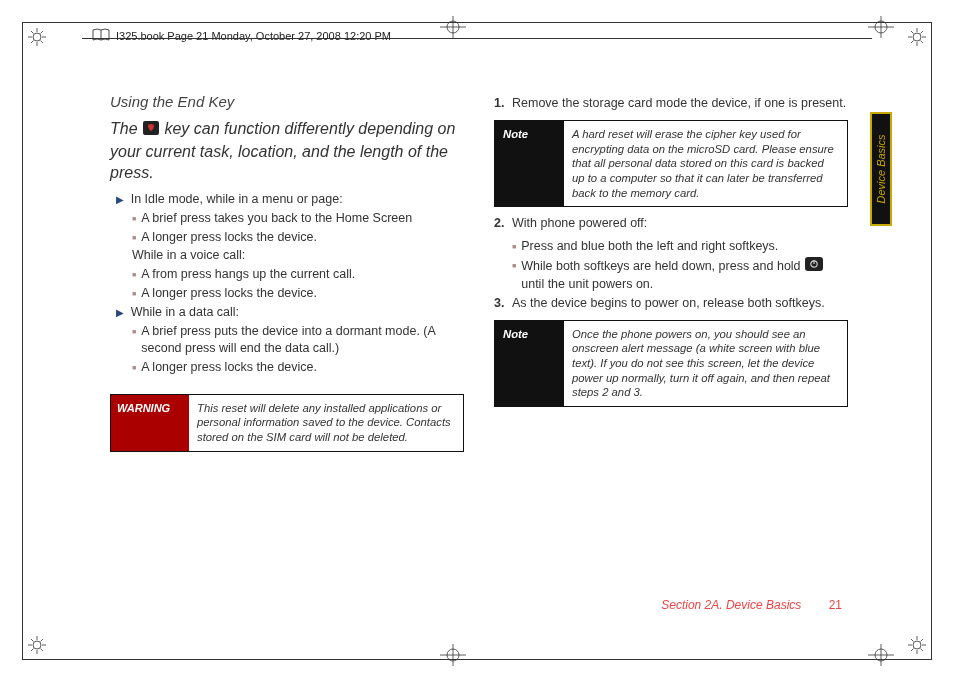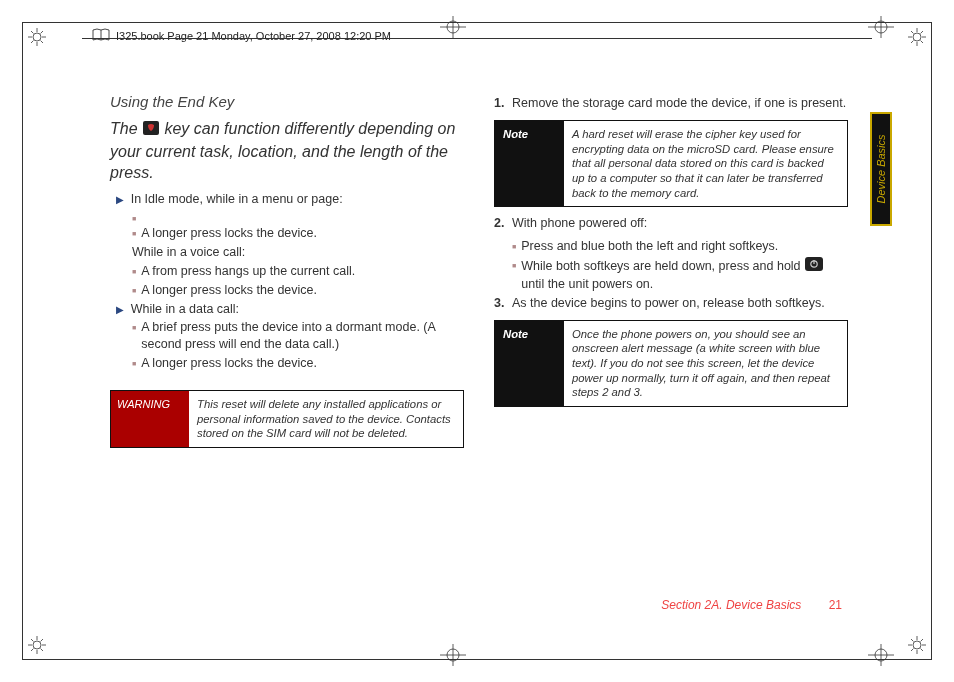--- a/index.html
+++ b/index.html
@@ -24,21 +24,21 @@
   .inline-icon { display: inline-block; vertical-align: middle; margin: 0 1px; }
   .bullet-row { display: flex; margin: 2px 0 2px 6px; font-size: 12.5px; line-height: 1.35; }
   .tri { color: #2a4780; font-size: 10px; margin-right: 7px; margin-top: 2px; flex-shrink:0; }
   .sq { color: #b08a8a; font-size: 7px; margin-right: 5px; margin-top: 4px; flex-shrink:0; }
   .l1 { margin-left: 6px; }
   .l2 { margin-left: 22px; }
   .num-row { display: flex; margin: 2px 0 6px 0; font-size: 12.5px; line-height: 1.35; }
   .num { font-weight: bold; width: 18px; flex-shrink: 0; }
   .note-box { border: 1px solid #111; margin: 8px 0; display: flex; font-size: 11.3px; line-height: 1.3; }
   .note-label { background: #111; color: #fff; font-style: italic; font-weight: bold; padding: 6px 8px; width: 69px; flex-shrink: 0; }
-  .warn-label { background: #a00; color: #fff; font-style: italic; font-weight: normal; padding: 6px 6px; width: 78px; flex-shrink: 0; font-size: 11px; }
+  .warn-label { background: #a00; color: #fff; font-style: italic; font-weight: bold; padding: 6px 6px; width: 78px; flex-shrink: 0; font-size: 11px; }
   .note-body { font-style: italic; padding: 6px 8px; color: #333; }
   .side-tab { position: absolute; right: 62px; top: 112px; width: 22px; height: 114px; background: #111; border: 2px solid #c9a800; color: #c9a800; font-style: italic; font-size: 11px; display: flex; align-items: center; justify-content: center; }
   .side-tab span { transform: rotate(-90deg); white-space: nowrap; }
   .footer { position: absolute; bottom: 70px; right: 112px; font-size: 12px; font-style: italic; color: #ef4444; }
   .footer .pn { font-style: normal; font-weight: normal; margin-left: 24px; }
   .sp { height: 8px; }
 </style>
 </head>
 <body>
 
@@ -137,20 +137,21 @@
             <rect x="0" y="0" width="16" height="14" rx="2" fill="#222"></rect>
             <path d="M5 4 Q8 2 11 4 Q11 8 8 10 Q5 8 5 4" fill="#c33"></path>
           </svg></span><span> key can function differently depending on your current task, location, and the length of the press.</span>
     </p>
     <div class="bullet-row l1">
         <span class="tri">▶</span>
         <span>In Idle mode, while in a menu or page:</span>
       </div>
     <div class="bullet-row l2">
         <span class="sq">■</span>
+        <span>A brief press takes you back to the Home Screen</span>
       </div>
     <div class="bullet-row l2">
         <span class="sq">■</span>
         <span>A longer press locks the device.</span>
       </div>
     <div class="bullet-row" style="margin-left:22px">
         <span>While in a voice call:</span>
       </div>
     <div class="bullet-row l2">
         <span class="sq">■</span>

